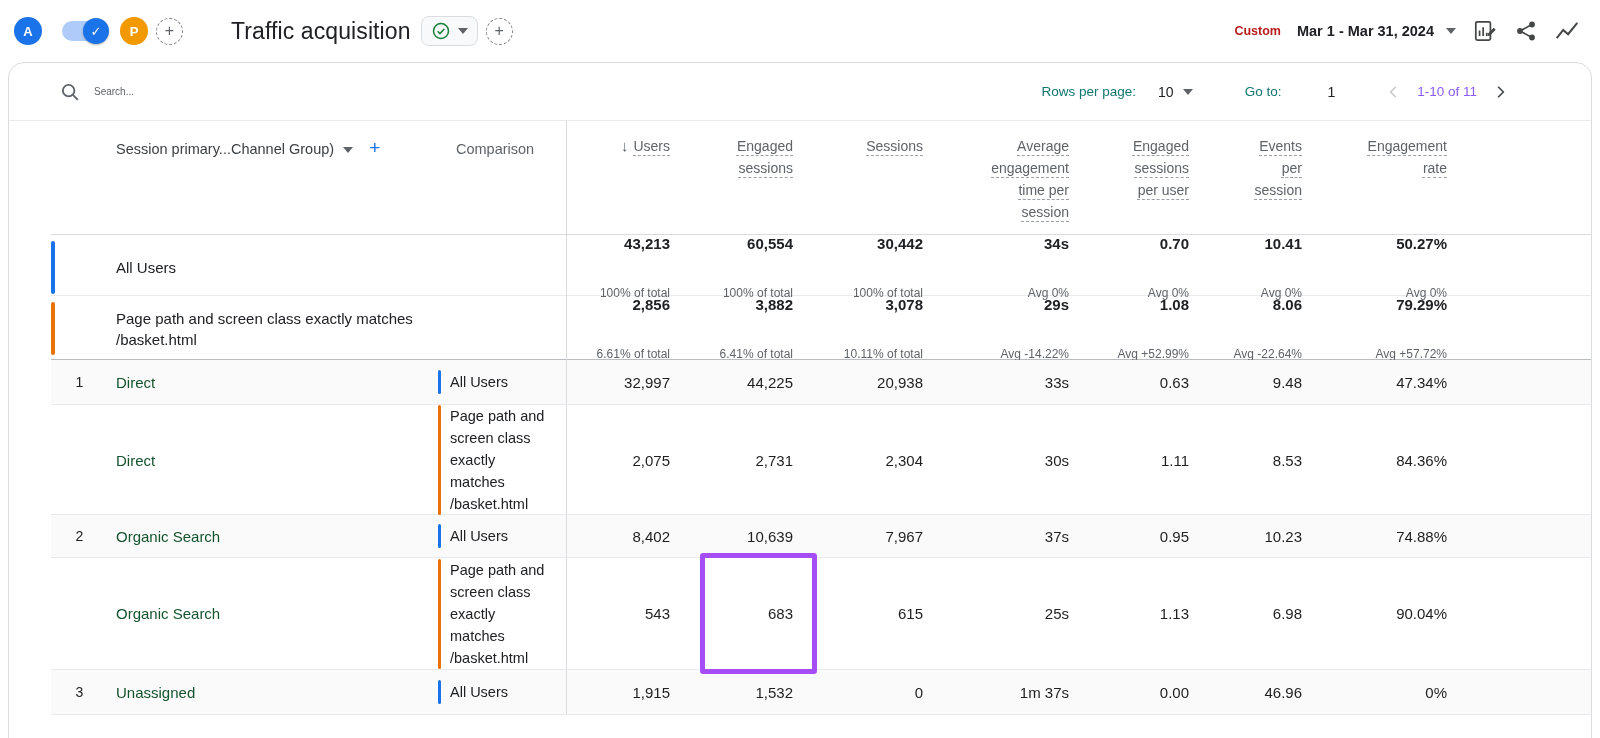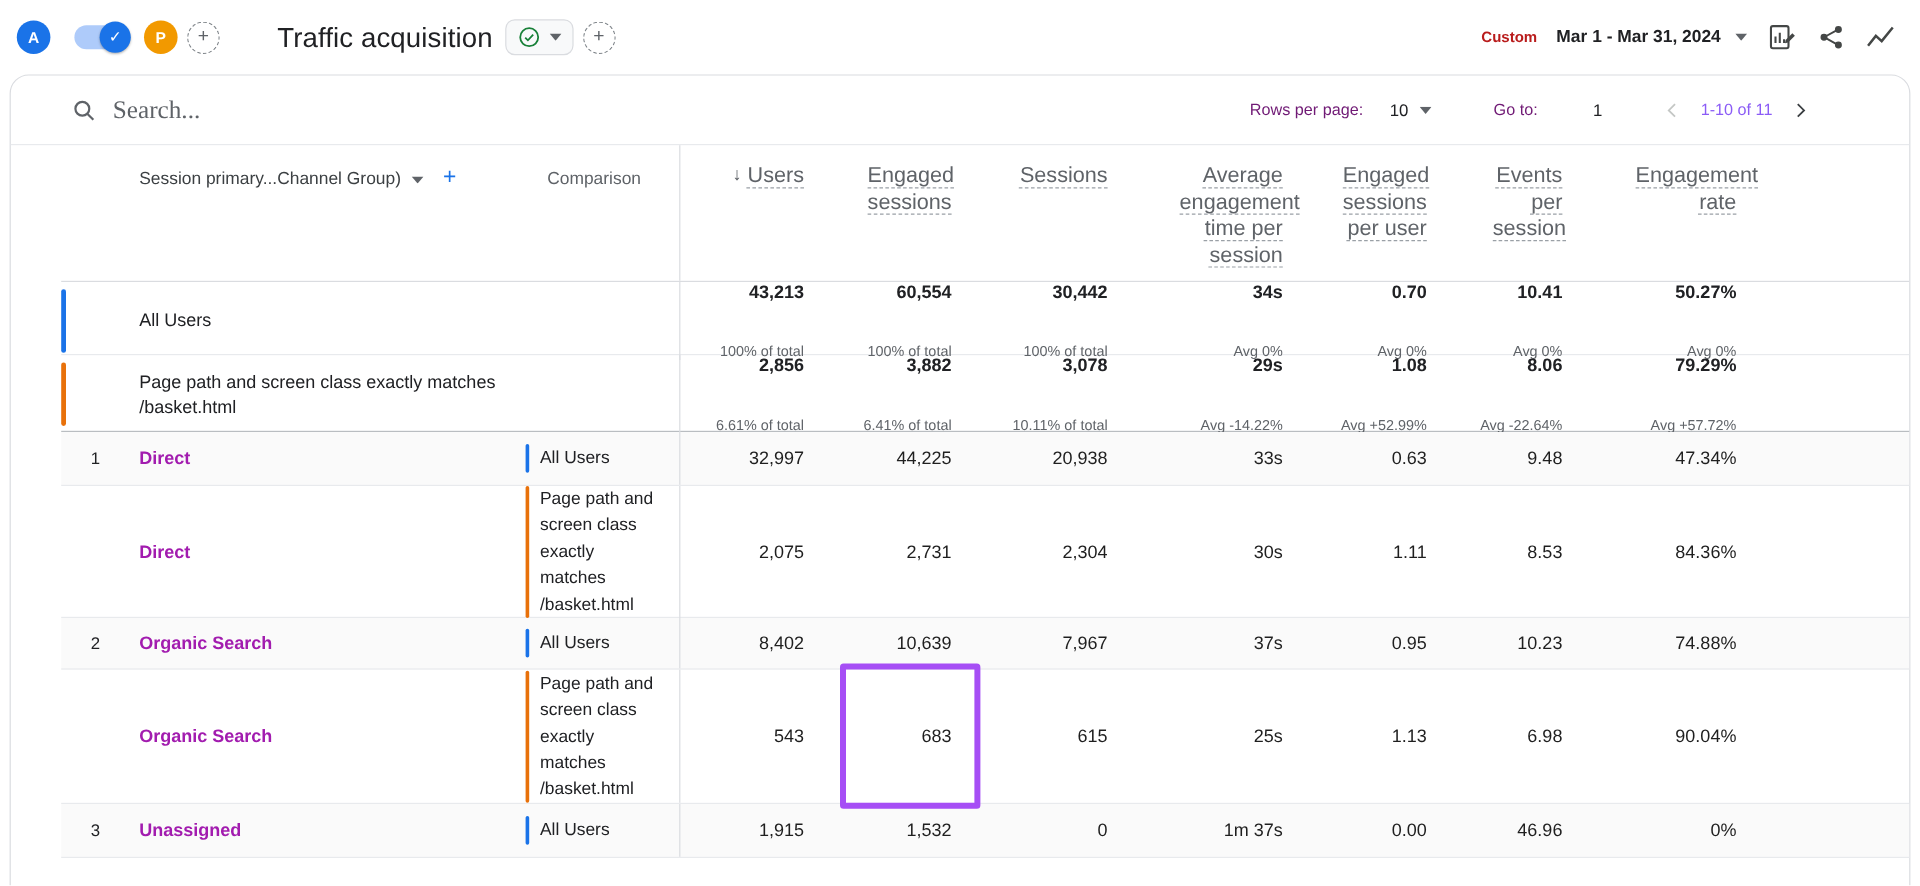--- a/index.html
+++ b/index.html
@@ -32,25 +32,25 @@
   .date-caret { margin-left:12px; display:flex; }
   .tb-icon { margin-left:16px; display:flex; align-items:center; cursor:pointer; }
 
   
   .card { position:absolute; left:8px; right:8px; top:62px; height:700px;
           border:1px solid #dadce0; border-radius:16px 16px 0 0; background:#fff; }
 
   
   .toolbar { display:flex; align-items:center; height:58px; padding:0 82px 0 50px; border-bottom:1px solid #e8eaed; }
   .search-wrap { display:flex; align-items:center; gap:11px; flex:0 0 auto; }
-  .search-input { border:none; outline:none; font-size:21px; color:#737373; width:380px; background:transparent;
-                  font-family:Liberation Serif, serif; }
+  .search-input { border:none; outline:none; font-size:10px; color:#737373; width:380px; background:transparent;
+                  font-family:Liberation Sans, sans-serif; }
   .search-input::placeholder { color:#5f6368; opacity:1; }
   .tb-spacer { flex:1; }
-  .tlabel { font-size:13.5px; color:#701a75; }
+  .tlabel { font-size:13.5px; color:#0f766e; }
   .tvalue { font-size:14px; color:#202124; }
   .select { display:flex; align-items:center; gap:9px; margin-left:22px; cursor:pointer; }
   .goto-label { margin-left:52px; }
   .goto-value { margin-left:46px; cursor:text; }
   .chev { display:flex; align-items:center; margin-left:50px; cursor:pointer; }
   .chev.right { margin-left:14px; }
   .pag-text { font-size:13.5px; color:#8b5cf6; margin-left:14px; }
 
   
   .table { margin-left:42px; }
@@ -58,21 +58,21 @@
           grid-template-columns:57px 330px 128px 115px 123px 130px 146px 120px 113px 145px 1fr;
           border-bottom:1px solid #e8eaed; }
   .c { display:flex; align-items:center; min-width:0; }
 
   .thead { height:114px; border-bottom:1px solid #dadce0; }
   .dimhead { grid-column:1/3; align-items:flex-start; padding:20px 0 0 65px; gap:9px; cursor:pointer; }
   .dimtext { font-size:14.5px; color:#3c4043; }
   .plus-blue { color:var(--blue,#1a73e8); font-size:19px; font-weight:400; line-height:14px; margin-left:7px; cursor:pointer; }
   .comphead { align-items:flex-start; padding:20px 0 0 18px; font-size:14.5px; color:#5f6368; }
   .h { align-items:flex-start; padding-top:14px; cursor:pointer; }
-  .hspan { font-size:18px; color:#5f6368; line-height:22px; text-align:right;
+  .hspan { font-size:14px; color:#5f6368; line-height:22px; text-align:right;
            text-decoration:underline dashed; text-decoration-color:#9aa0a6; text-decoration-thickness:1px; text-underline-offset:4px; }
   .sort-arrow { font-size:15px; color:#5f6368; margin-right:5px; line-height:22px; }
   .w70 { max-width:70px; } .w84 { max-width:86px; } .w58 { max-width:58px; } .w82 { max-width:84px; }
 
   .v { justify-content:flex-end; padding-right:11px; font-size:15px; color:#1f1f1f; text-align:right; }
   .first { border-left:1px solid #dadce0; }
 
   
   .s1 { height:61px; } .s2 { height:64px; border-bottom:1px solid #b9bdc1; }
   .slabel { grid-column:1/4; position:relative; padding-left:65px; }
@@ -81,21 +81,21 @@
   .acc-orange::before { background:var(--orange,#e8710a); }
   .sltext { font-size:15px; color:#202124; line-height:21px; max-width:360px; }
   .sv { flex-direction:column; align-items:flex-end; justify-content:center;gap:30px; }
   .mv { font-size:15px; font-weight:700; color:#202124; }
   .dv { font-size:12px; color:#5f6368; margin-top:4px; }
 
   
   .h45 { height:45px; } .h110 { height:110px; } .h43 { height:43px; } .h112 { height:112px; }
   .bg-alt { background:#fafafa; }
   .num { justify-content:center; font-size:14px; color:#202124; }
-  .channel { padding-left:8px; font-size:15px; font-weight:700; color:#a21caf; }
+  .channel { padding-left:8px; font-size:15px; font-weight:400; color:#14532d; }
   .comp { align-items:center; }
   .comp-inner { display:flex; align-items:center; gap:9px; }
   .bar { align-self:stretch; min-height:24px; width:3px; border-radius:2px; flex:0 0 3px; }
   .bar.blue { background:var(--blue,#1a73e8); }
   .bar.orange { background:var(--orange,#e8710a); }
   .ctext { font-size:14.5px; color:#202124; line-height:22px; max-width:96px; }
 
   
   .hl-box { position:absolute; left:649px; top:-5px; width:117px; height:121px;
             border:5px solid var(--highlight,#a64ef5); border-radius:3px; z-index:3; pointer-events:none; }

